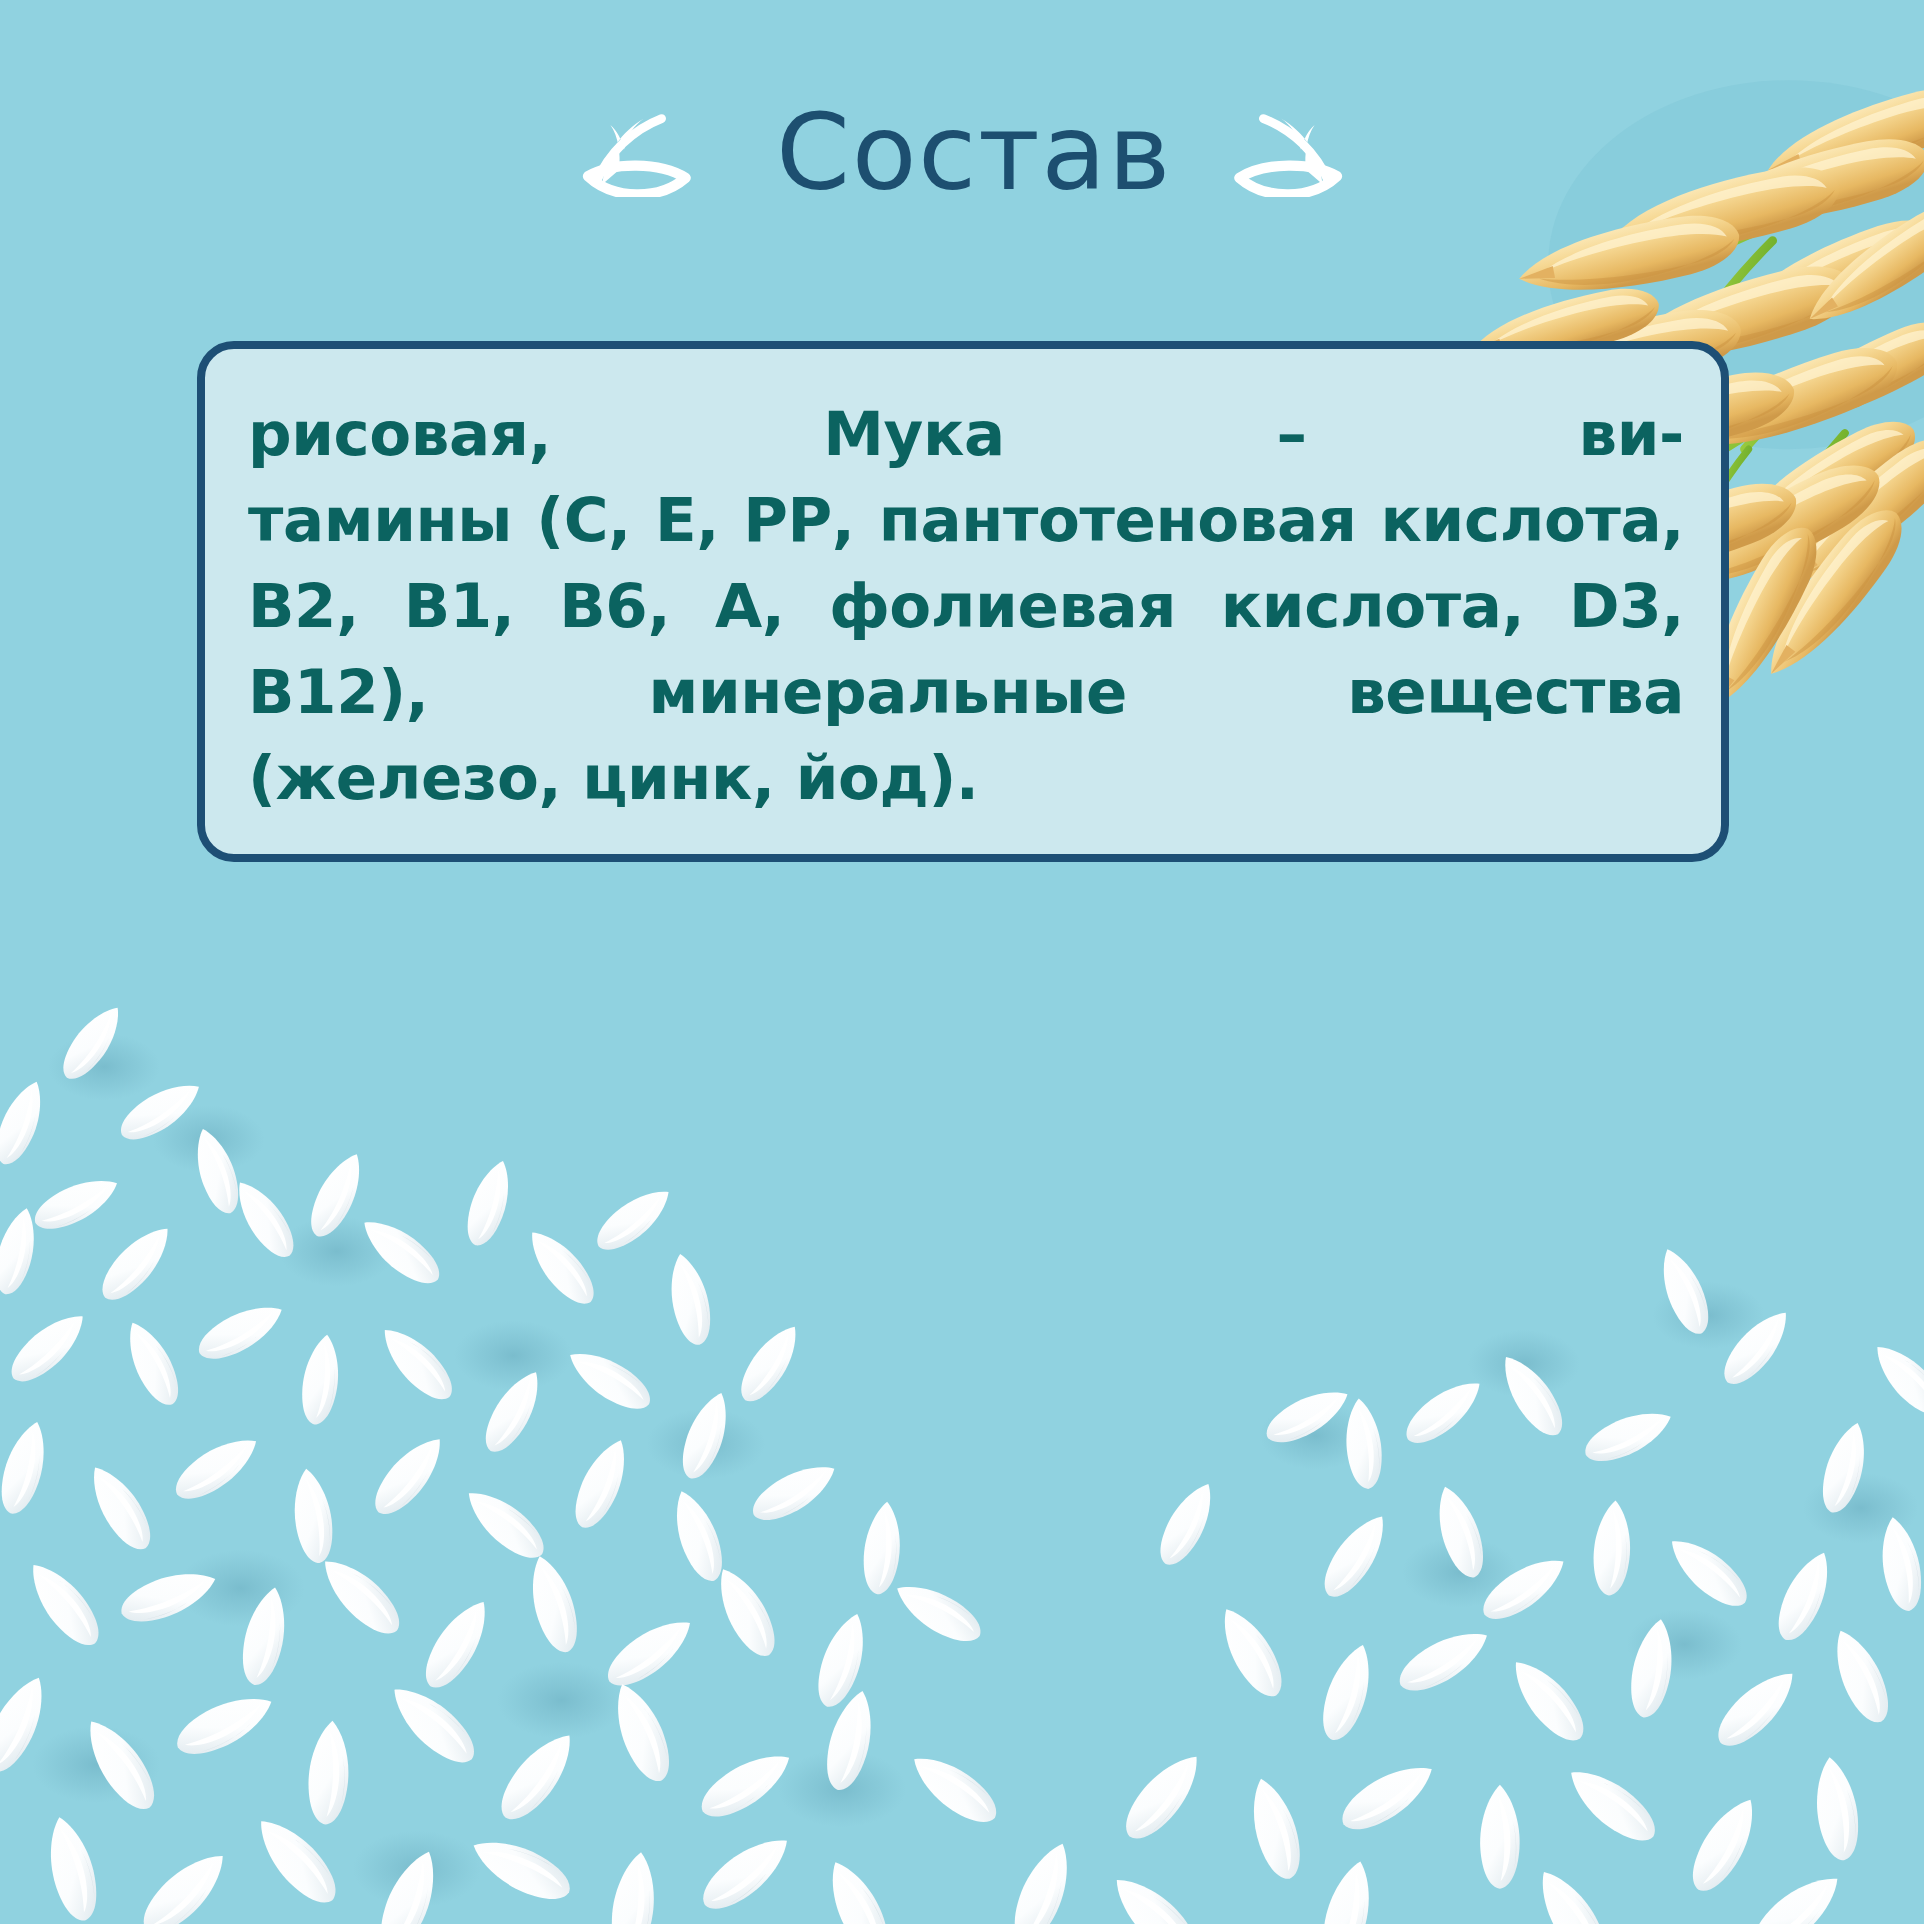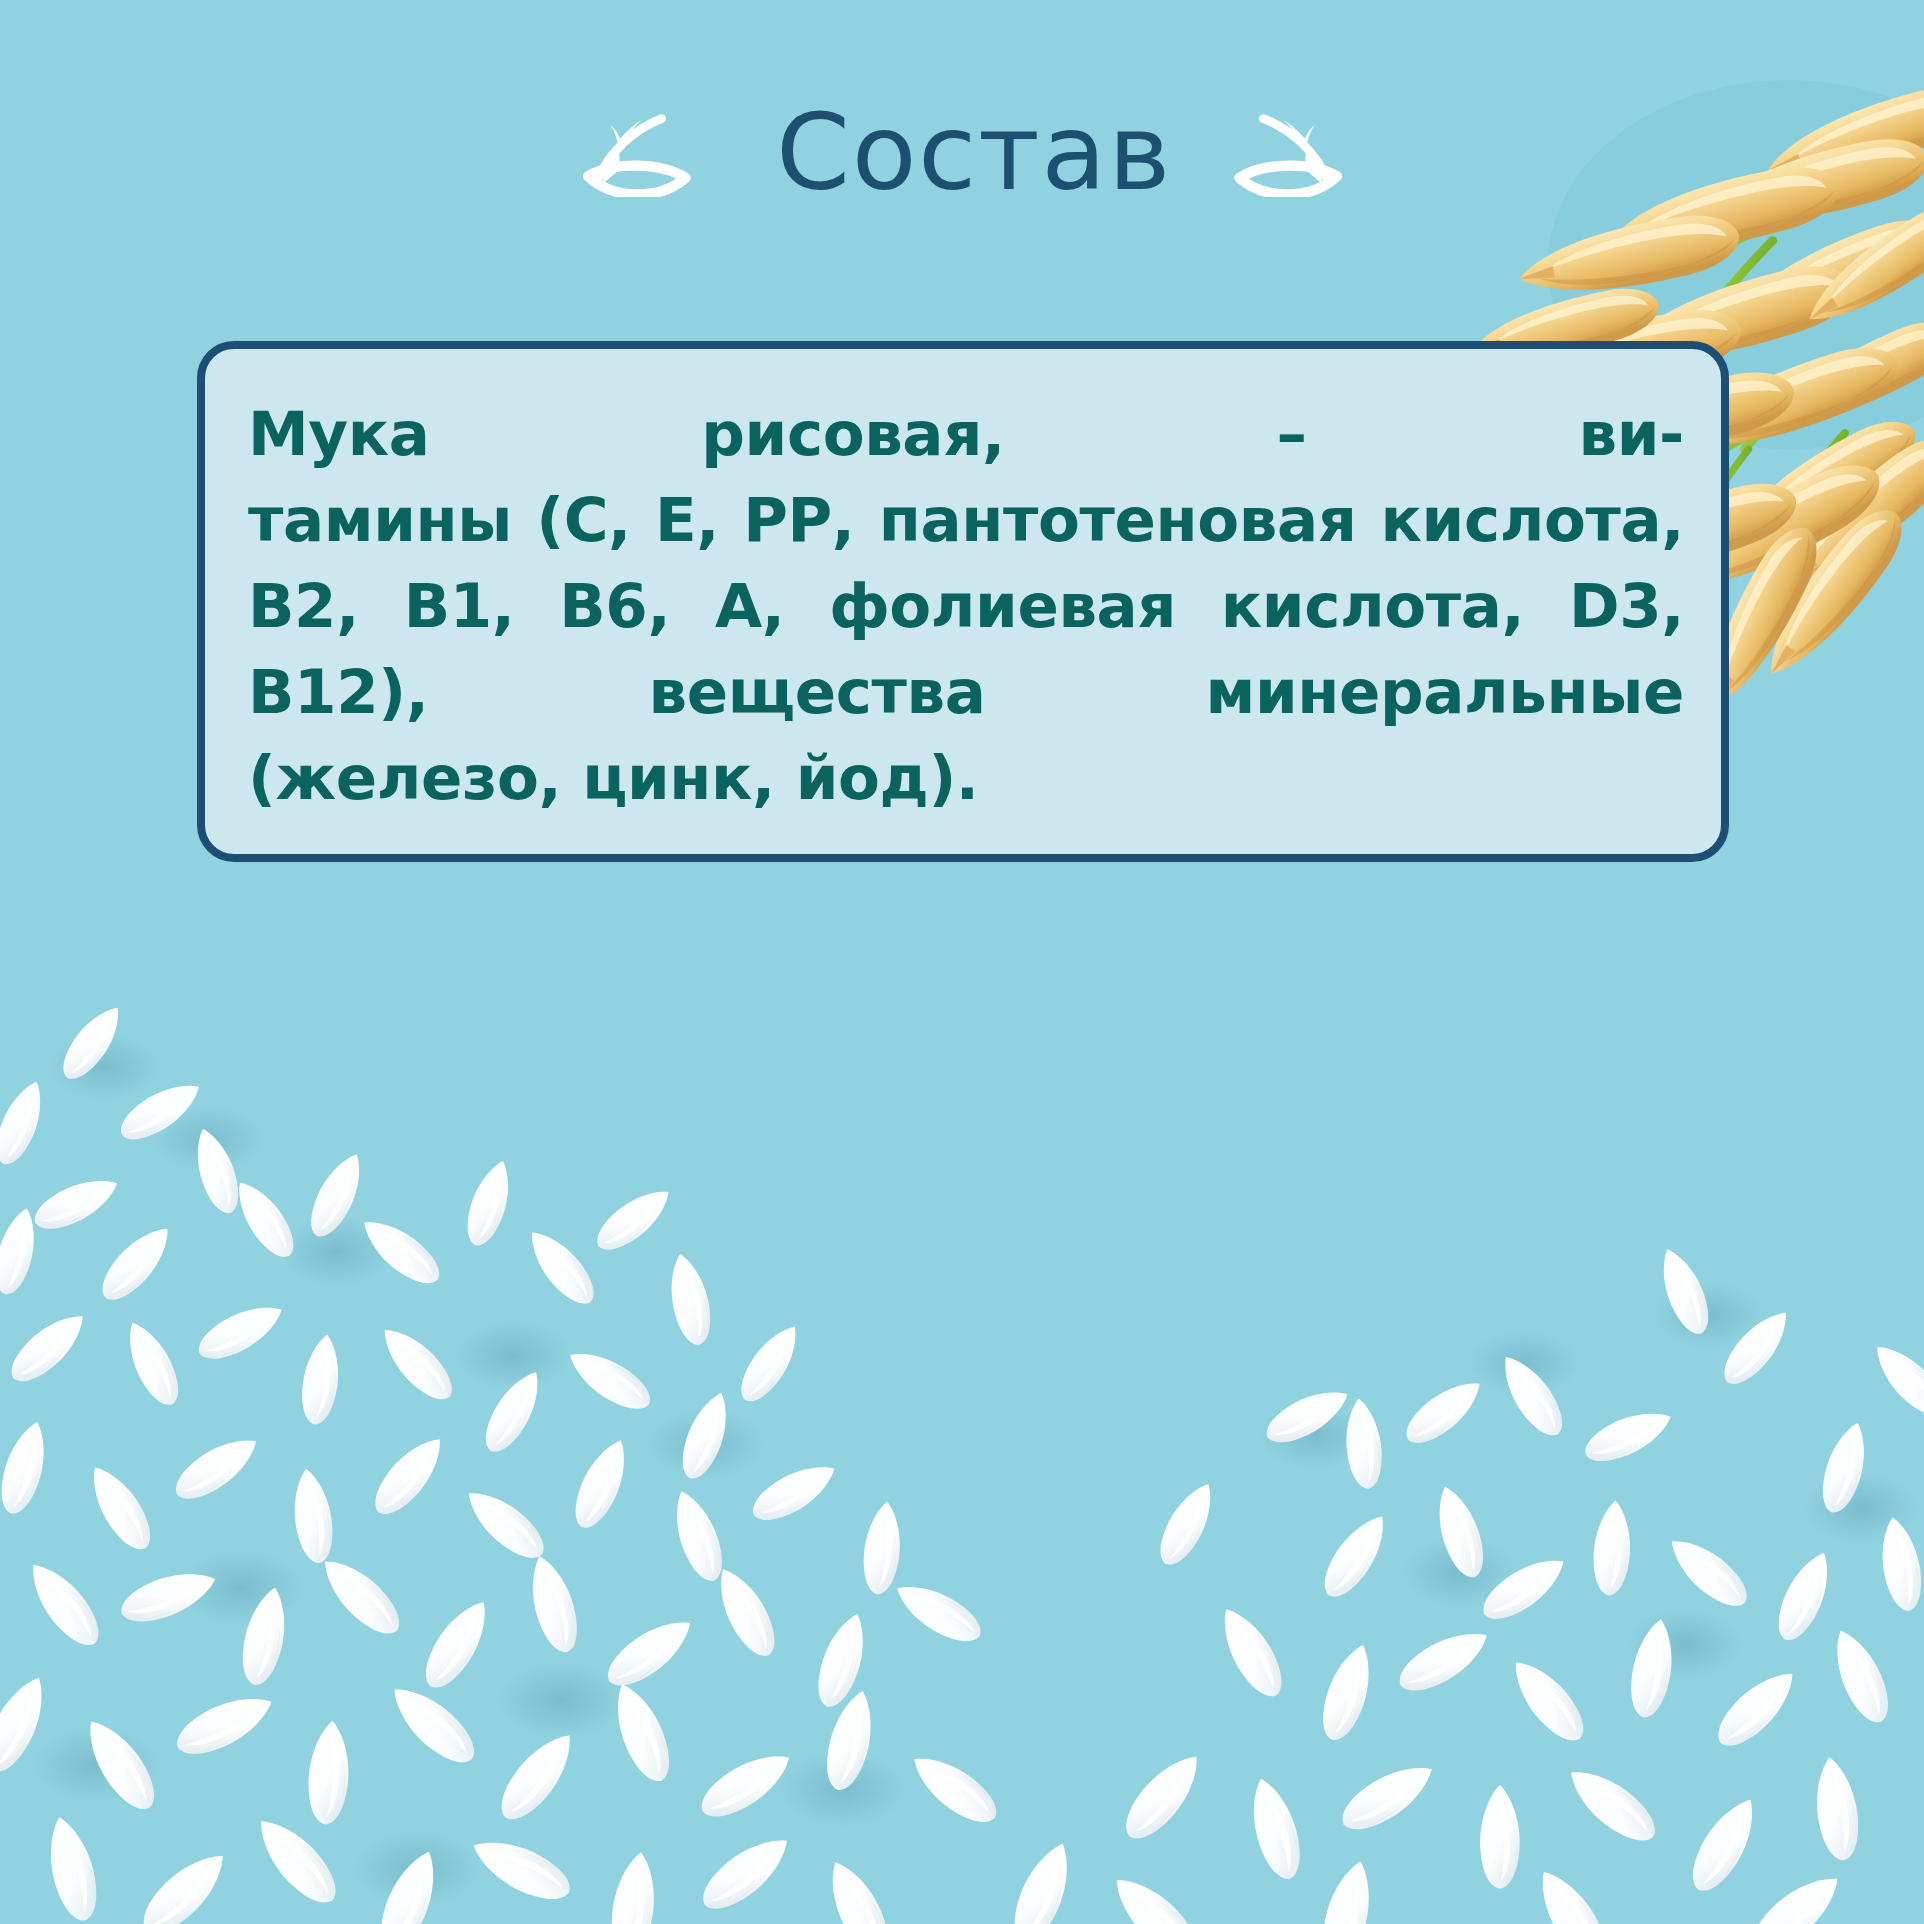--- a/index.html
+++ b/index.html
@@ -341,22 +341,22 @@
         <use href="#grain" x="-30" y="-71" width="60" height="142" transform="translate(1680,2385) rotate(14)  scale(0.96)"></use>
         <use href="#grain" x="-30" y="-71" width="60" height="142" transform="translate(1960,2390) rotate(-32) scale(0.96)"></use>
         <use href="#grain" x="-30" y="-71" width="60" height="142" transform="translate(2240,2385) rotate(50)  scale(0.96)"></use>
       </g>
     </svg>
   </div>
 
   <div id="composition-card">
     <div id="composition-text">
       <span class="ln just">
+          <span>рисовая,</span>
           <span>Мука</span>
-          <span>рисовая,</span>
           <span>–</span>
           <span>ви-</span>
         </span>
       <span class="ln just">
           <span>тамины</span>
           <span>(С,</span>
           <span>Е,</span>
           <span>РР,</span>
           <span>пантотеновая</span>
           <span>кислота,</span>
@@ -365,21 +365,21 @@
           <span>В2,</span>
           <span>В1,</span>
           <span>В6,</span>
           <span>А,</span>
           <span>фолиевая</span>
           <span>кислота,</span>
           <span>D3,</span>
         </span>
       <span class="ln just">
           <span>В12),</span>
+          <span>минеральные</span>
           <span>вещества</span>
-          <span>минеральные</span>
         </span>
       <span class="ln">(железо, цинк, йод).</span>
     </div>
   </div>
 
 </div>
 
 
 </body></html>

